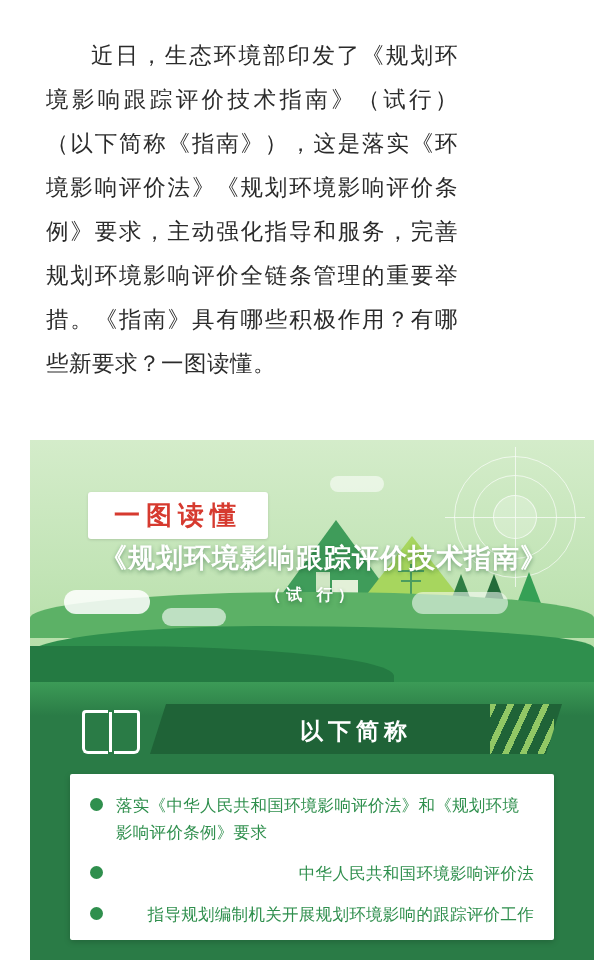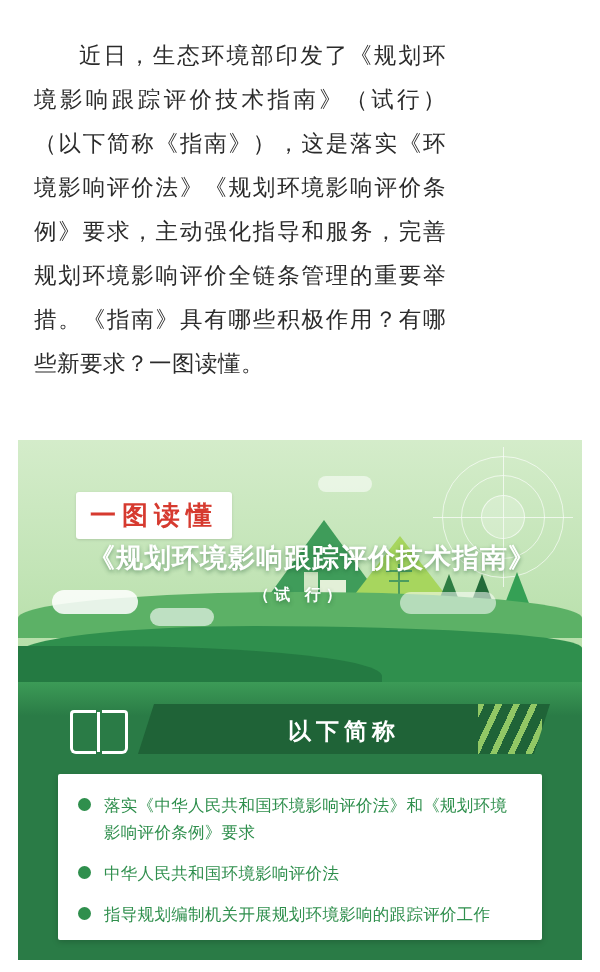--- a/index.html
+++ b/index.html
@@ -12,20 +12,21 @@
     background: #ffffff;
     font-family: "Liberation Sans", sans-serif;
     overflow: hidden;
   }
   .page {
     position: relative;
     width: 480px;
     height: 972px;
     background: #ffffff;
     box-sizing: border-box;
+    margin-left: 12px;
   }
 
   
   .article {
     padding: 34px 34px 0 34px;
   }
   .article p {
     margin: 0;
     font-size: 22.5px;
     line-height: 44px;
@@ -191,21 +192,21 @@
     width: 20px; height: 2px;
     background: #4c9c5e;
   }
 
   
   .badge {
     position: absolute;
     left: 58px;
     top: 52px;
     background: #ffffff;
-    padding: 6px 14px;
+    padding: 6px 26px;
     border-radius: 3px;
     box-shadow: 0 1px 3px rgba(0,0,0,0.12);
   }
   .badge-text {
     font-size: 26px;
     font-weight: bold;
     color: #d63a2f;
     letter-spacing: 6px;
     white-space: nowrap;
   }
@@ -307,20 +308,21 @@
     background: #ffffff;
     border-radius: 2px;
     box-shadow: 0 2px 6px rgba(0,0,0,0.18);
     padding: 18px 20px 0 20px;
     box-sizing: border-box;
   }
   .bullet-row {
     display: flex;
     align-items: flex-start;
     margin-bottom: 14px;
+    justify-content: space-between;
   }
   .dot {
     flex: 0 0 auto;
     width: 13px;
     height: 13px;
     border-radius: 50%;
     background: #2f8f4d;
     margin-top: 6px;
     margin-right: 13px;
   }

